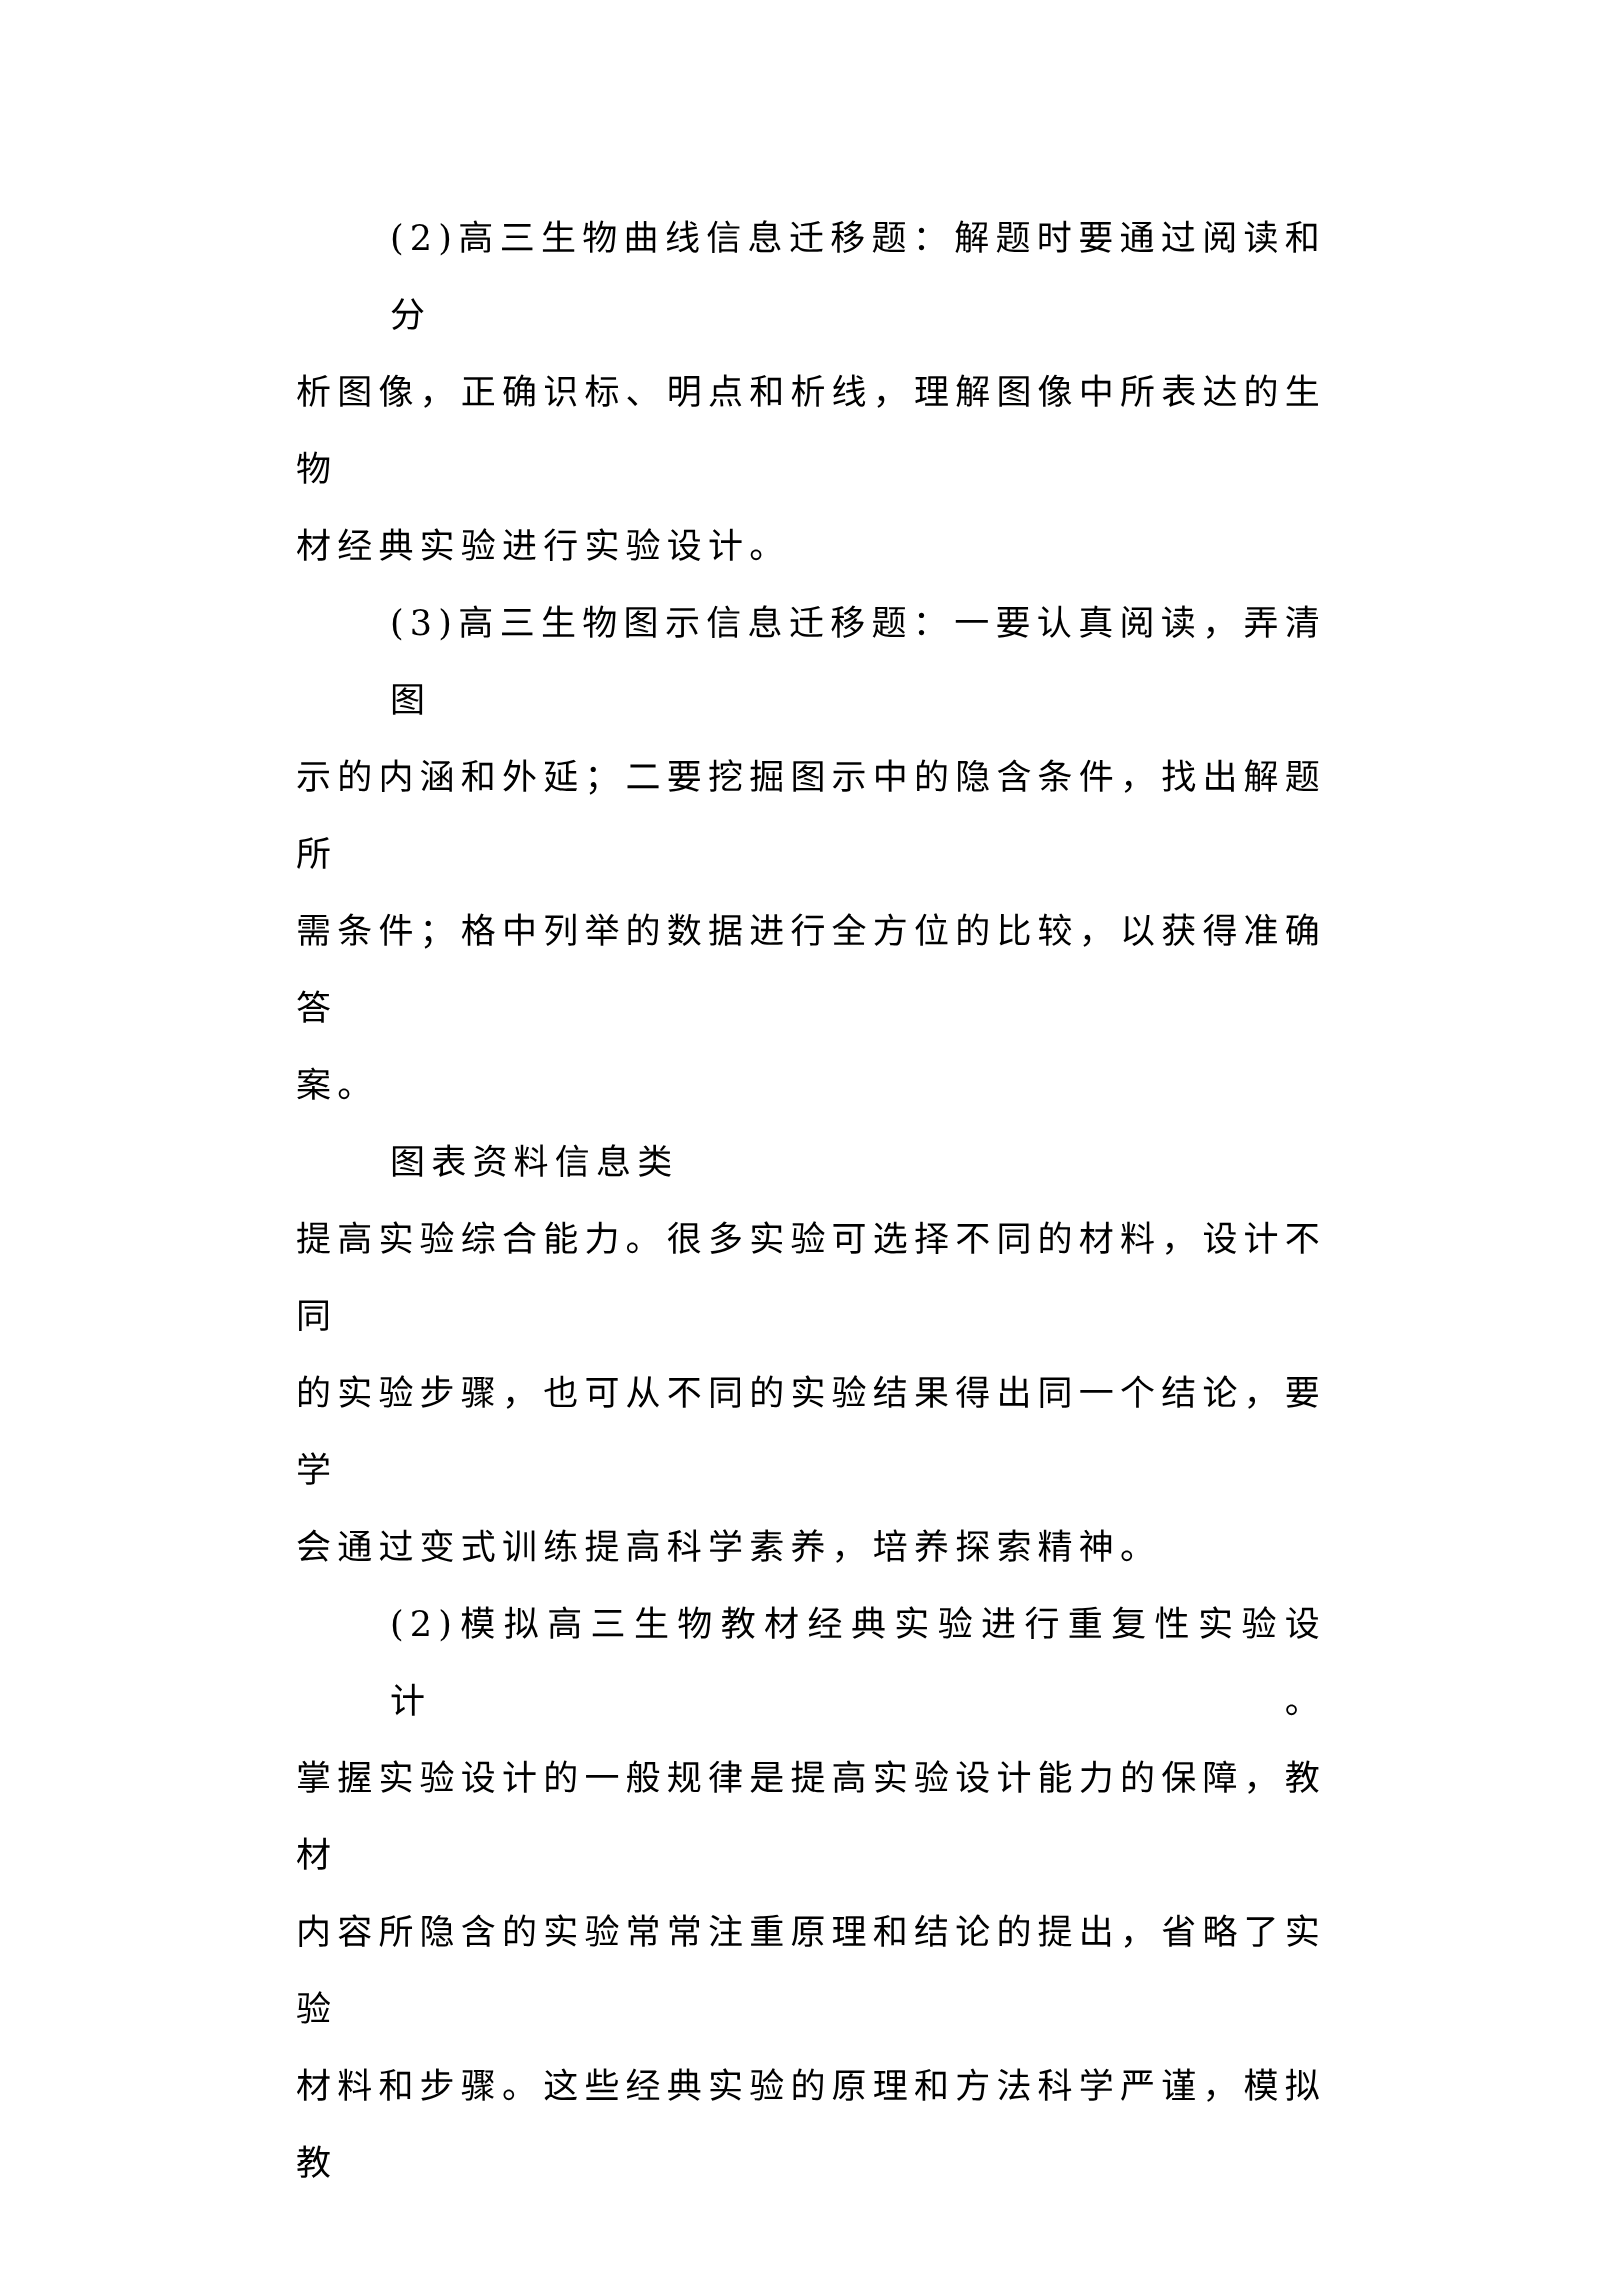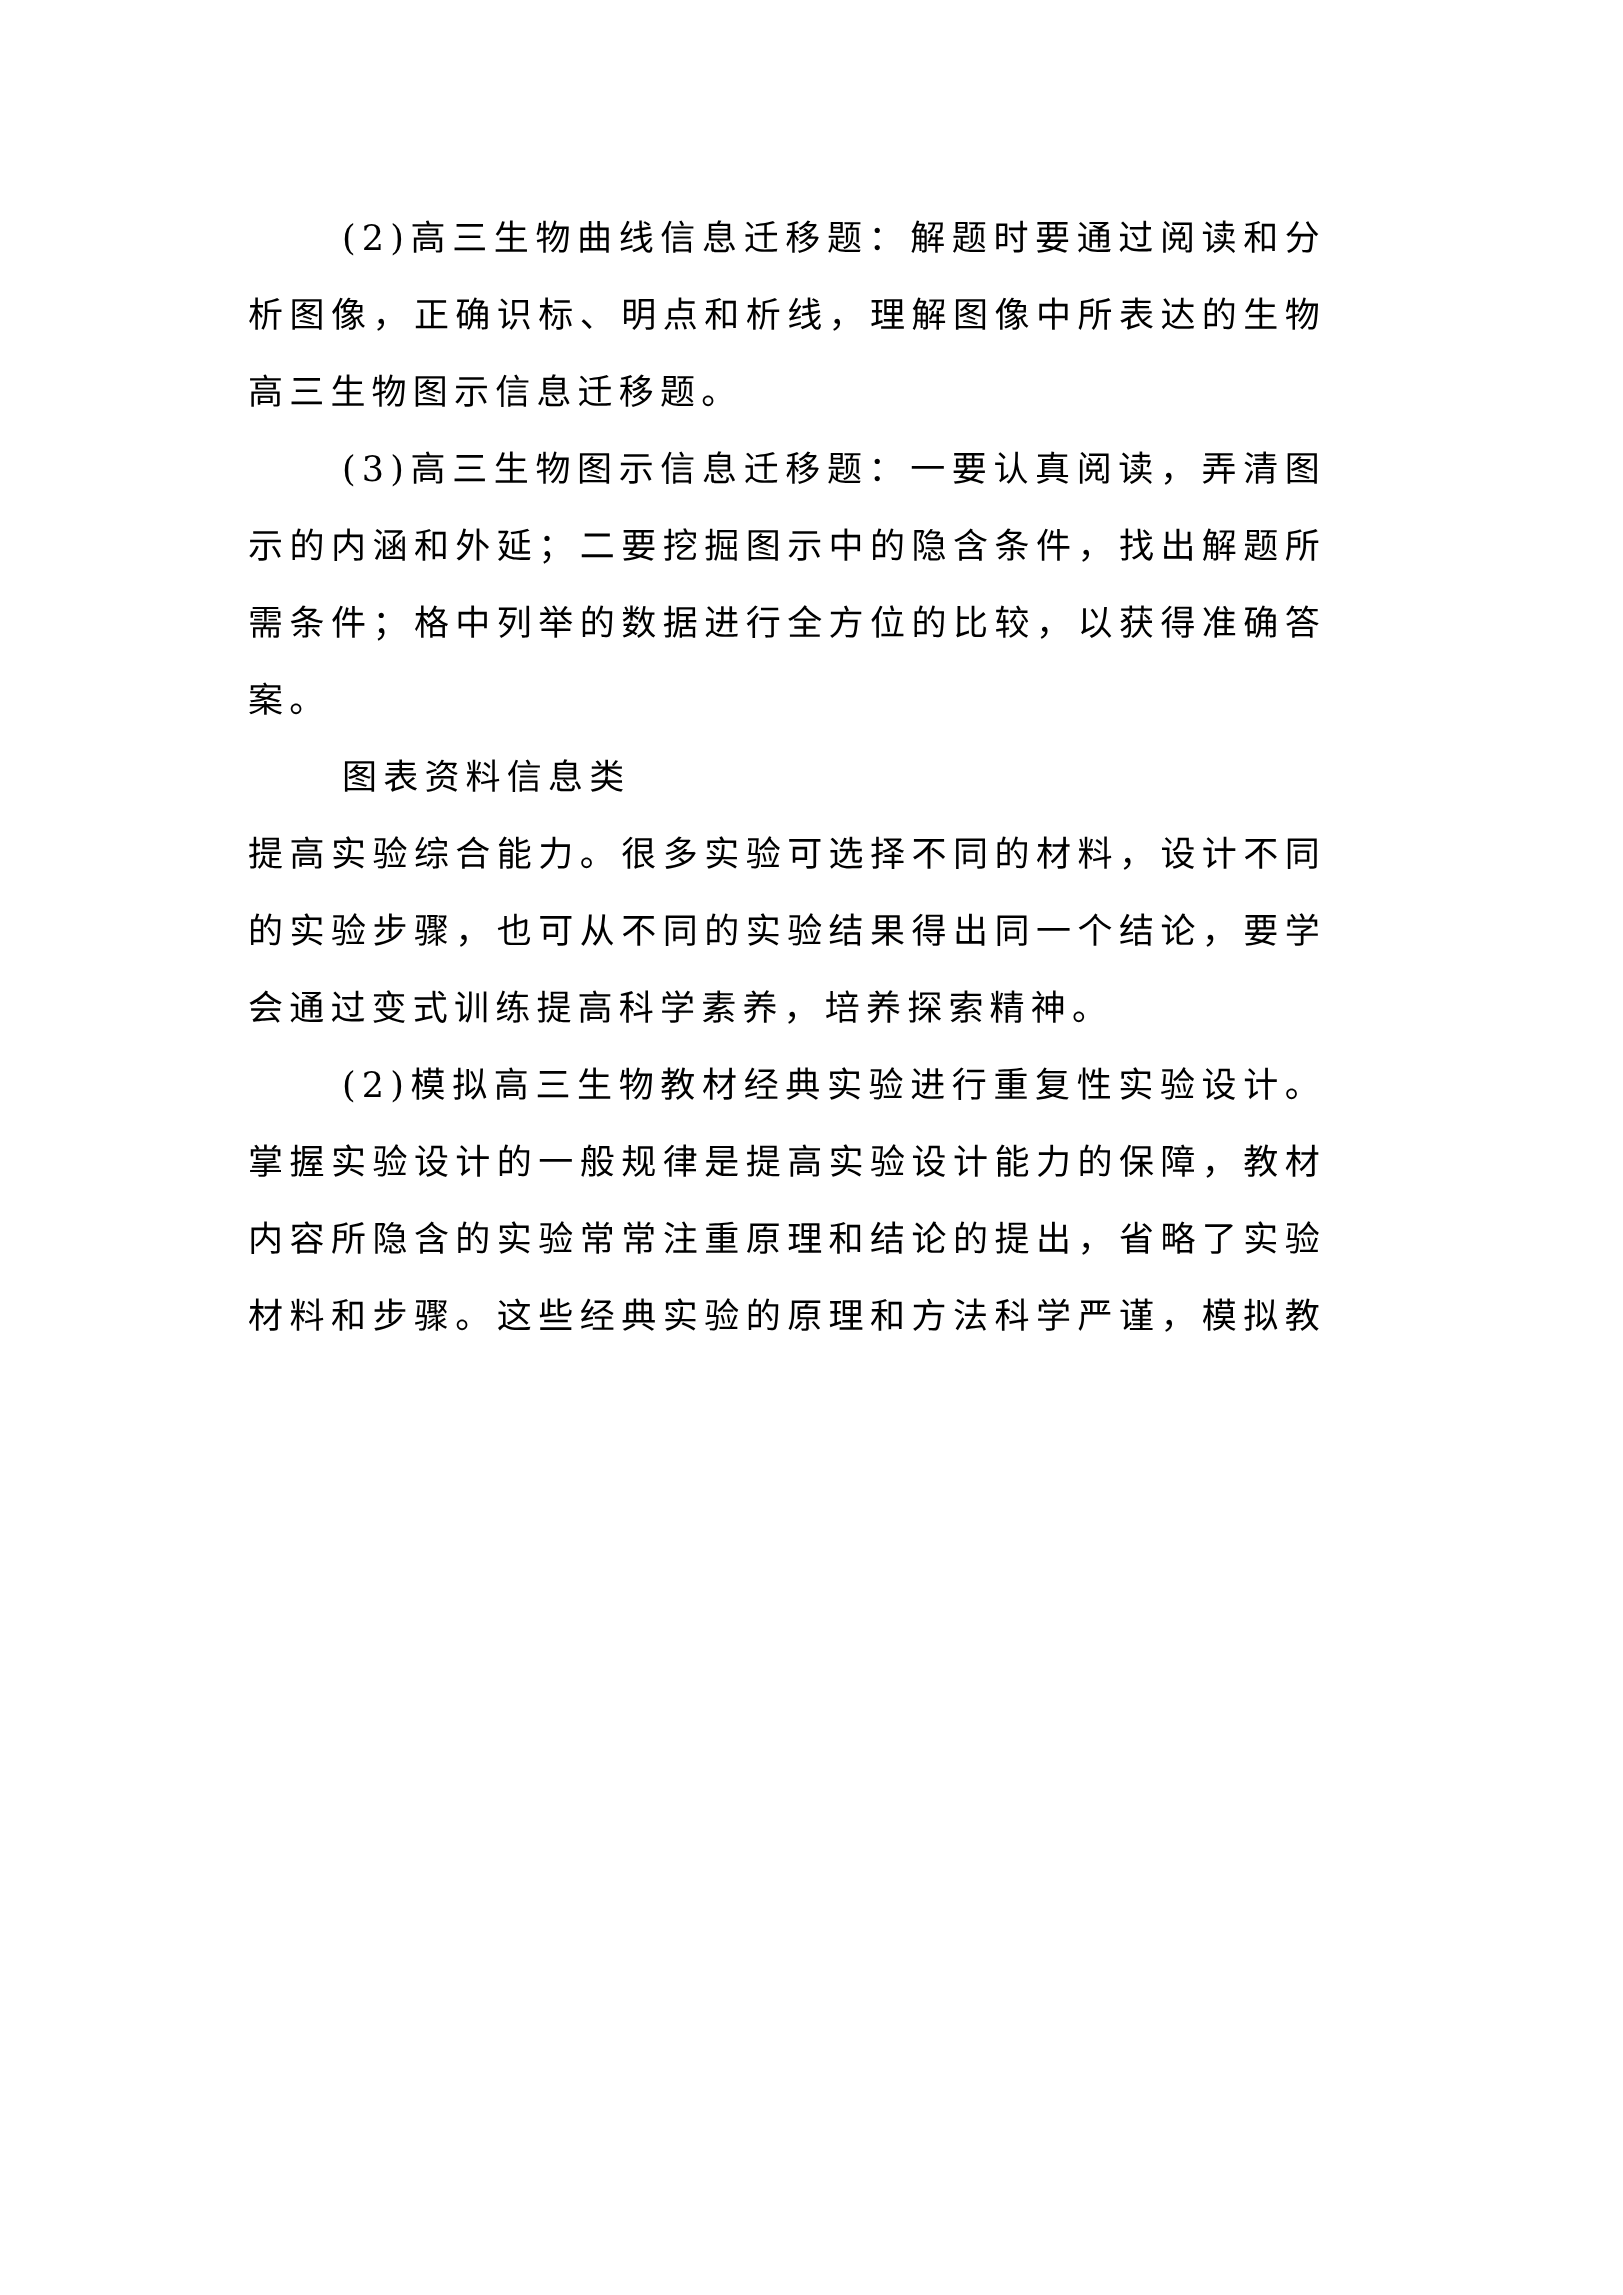--- a/index.html
+++ b/index.html
@@ -30,37 +30,38 @@
     letter-spacing: 6.2px;
   }
   .paragraph {
     margin: 0;
     padding: 0;
   }
   .line {
     text-align: justify;
     text-align-last: justify;
     text-justify: inter-character;
+    margin-left: 48px;
   }
   .line.first {
     padding-left: 94px;
   }
   .line.last {
     text-align-last: left;
   }
 </style>
 </head>
 <body>
 
 <div class="page">
   <div class="text-block">
       <div class="paragraph">
         <div class="line first">(2)高三生物曲线信息迁移题：解题时要通过阅读和分</div>
         <div class="line">析图像，正确识标、明点和析线，理解图像中所表达的生物</div>
-        <div class="line last">高三生物图示信息迁移题。</div>
+        <div class="line last">材经典实验进行实验设计。</div>
       </div>
       <div class="paragraph">
         <div class="line first">(3)高三生物图示信息迁移题：一要认真阅读，弄清图</div>
         <div class="line">示的内涵和外延；二要挖掘图示中的隐含条件，找出解题所</div>
         <div class="line">需条件；格中列举的数据进行全方位的比较，以获得准确答</div>
         <div class="line last">案。</div>
       </div>
       <div class="paragraph">
         <div class="line first last">图表资料信息类</div>
       </div>

